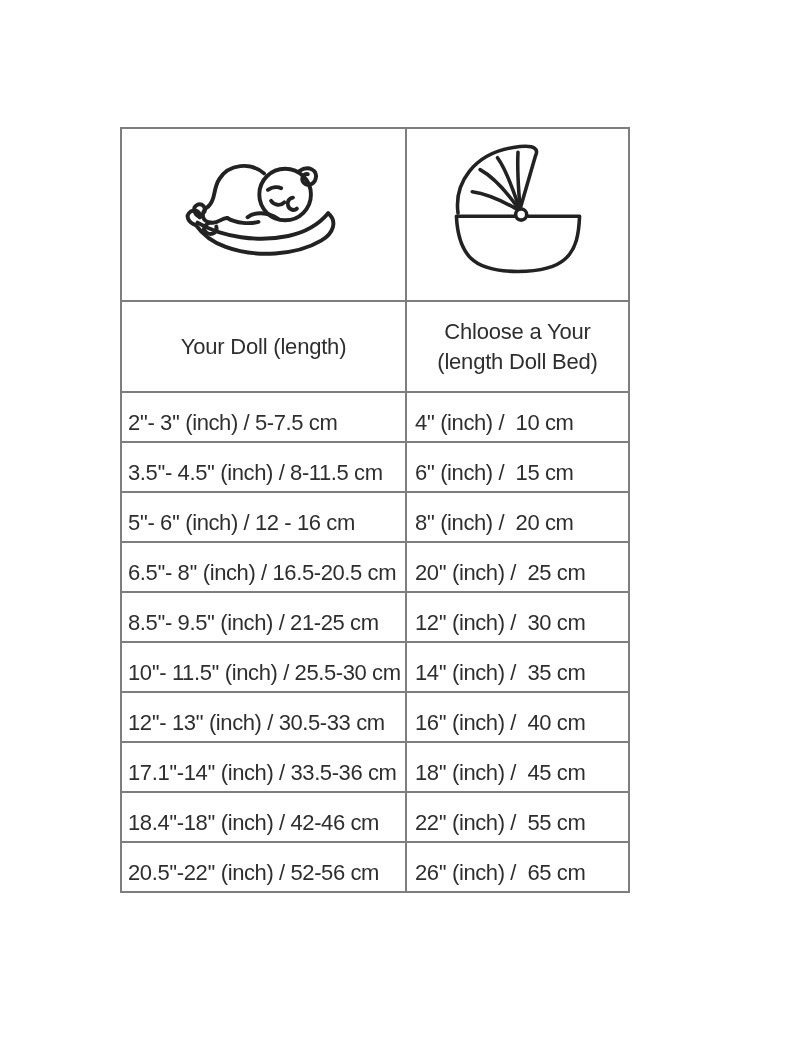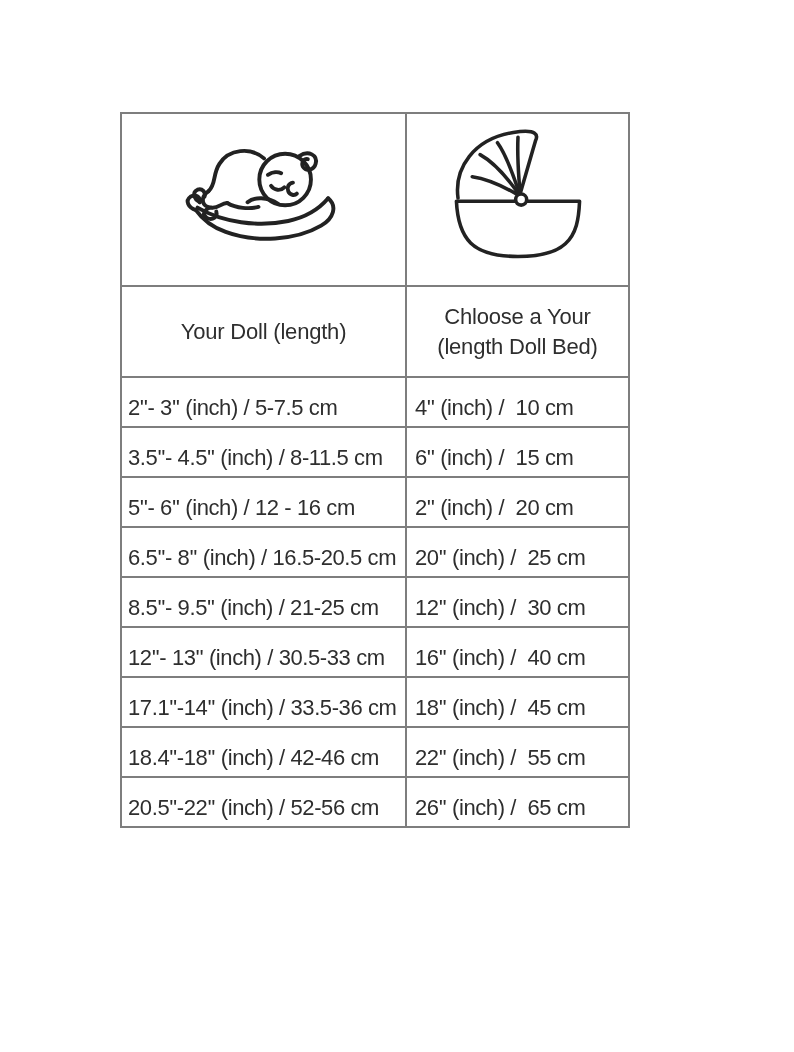--- a/index.html
+++ b/index.html
@@ -12,21 +12,21 @@
     width: 794px;
     height: 1052px;
     background: #ffffff;
     font-family: "Liberation Sans", "DejaVu Sans", sans-serif;
     color: #2b2b2b;
     overflow: hidden;
   }
   table.size-chart {
     position: absolute;
     left: 120px;
-    top: 112px;
+    top: 127px;
     width: 508px;
     border-collapse: collapse;
     table-layout: fixed;
   }
   table.size-chart td {
     border: 2px solid #7e7e7e;
     background: #ffffff;
   }
   tr.image-row td {
     height: 169px;
@@ -122,29 +122,33 @@
     <tr class="data-row">
       <td class="doll-cell">2''- 3'' (inch) / 5-7.5 cm</td>
       <td class="bed-cell">4'' (inch) /  10 cm</td>
     </tr>
     <tr class="data-row">
       <td class="doll-cell">3.5''- 4.5'' (inch) / 8-11.5 cm</td>
       <td class="bed-cell">6'' (inch) /  15 cm</td>
     </tr>
     <tr class="data-row">
       <td class="doll-cell">5''- 6'' (inch) / 12 - 16 cm</td>
-      <td class="bed-cell">2'' (inch) /  20 cm</td>
+      <td class="bed-cell">8'' (inch) /  20 cm</td>
     </tr>
     <tr class="data-row">
       <td class="doll-cell">6.5''- 8'' (inch) / 16.5-20.5 cm</td>
       <td class="bed-cell">20'' (inch) /  25 cm</td>
     </tr>
     <tr class="data-row">
       <td class="doll-cell">8.5''- 9.5'' (inch) / 21-25 cm</td>
       <td class="bed-cell">12'' (inch) /  30 cm</td>
+    </tr>
+    <tr class="data-row">
+      <td class="doll-cell">10''- 11.5'' (inch) / 25.5-30 cm</td>
+      <td class="bed-cell">14'' (inch) /  35 cm</td>
     </tr>
     <tr class="data-row">
       <td class="doll-cell">12''- 13'' (inch) / 30.5-33 cm</td>
       <td class="bed-cell">16'' (inch) /  40 cm</td>
     </tr>
     <tr class="data-row">
       <td class="doll-cell">17.1''-14'' (inch) / 33.5-36 cm</td>
       <td class="bed-cell">18'' (inch) /  45 cm</td>
     </tr>
     <tr class="data-row">

